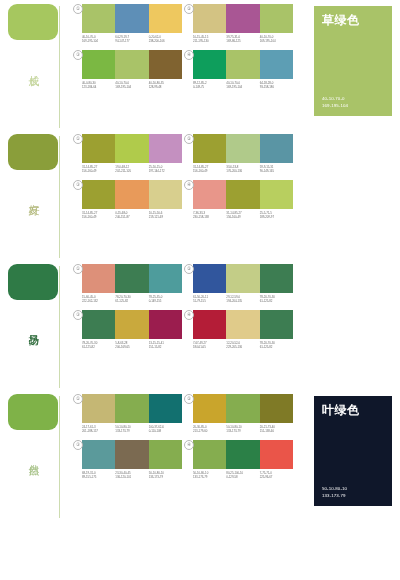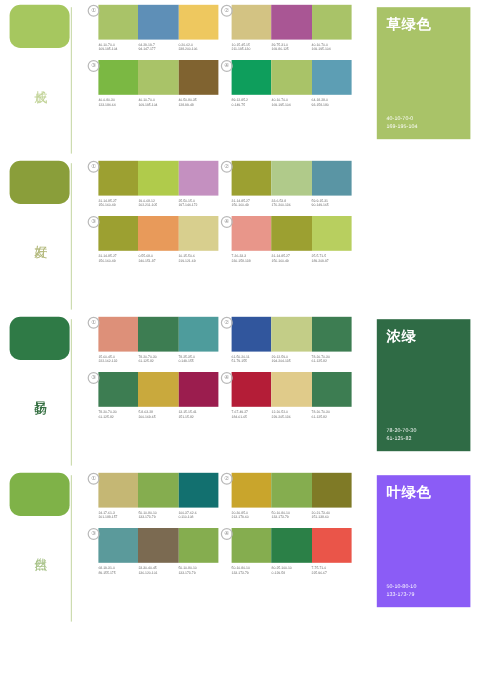--- a/index.html
+++ b/index.html
@@ -463,27 +463,20 @@
                   <span>229-205-136</span>
                 </div>
               <div class="code">
                   <span>78-20-70-30</span>
                   <span>61-125-82</span>
                 </div>
             </div>
           </div>
         </div>
       </div>
-      <div class="feature" style="background:#2f6b45">
-        <div class="feature-title">浓绿</div>
-        <div class="feature-codes">
-            <span>78-20-70-30</span>
-            <span>61-125-82</span>
-          </div>
-      </div>
     </div>
   </div>
 
   <div class="section">
     <div class="section-inner">
       <div class="tab-col">
         <div class="tab" style="background:#7fb248"></div>
         <div class="rail"></div>
         <div class="vlabel" style="color:#a9c38a">自然</div>
       </div>
@@ -574,21 +567,21 @@
                   <span>0-129-58</span>
                 </div>
               <div class="code">
                   <span>7-75-71-0</span>
                   <span>225-96-67</span>
                 </div>
             </div>
           </div>
         </div>
       </div>
-      <div class="feature" style="background:#8b5cf6">
+      <div class="feature" style="background:#0f172a">
         <div class="feature-title">叶绿色</div>
         <div class="feature-codes">
             <span>50-10-80-10</span>
             <span>133-173-79</span>
           </div>
       </div>
     </div>
   </div>
 
 </div>

